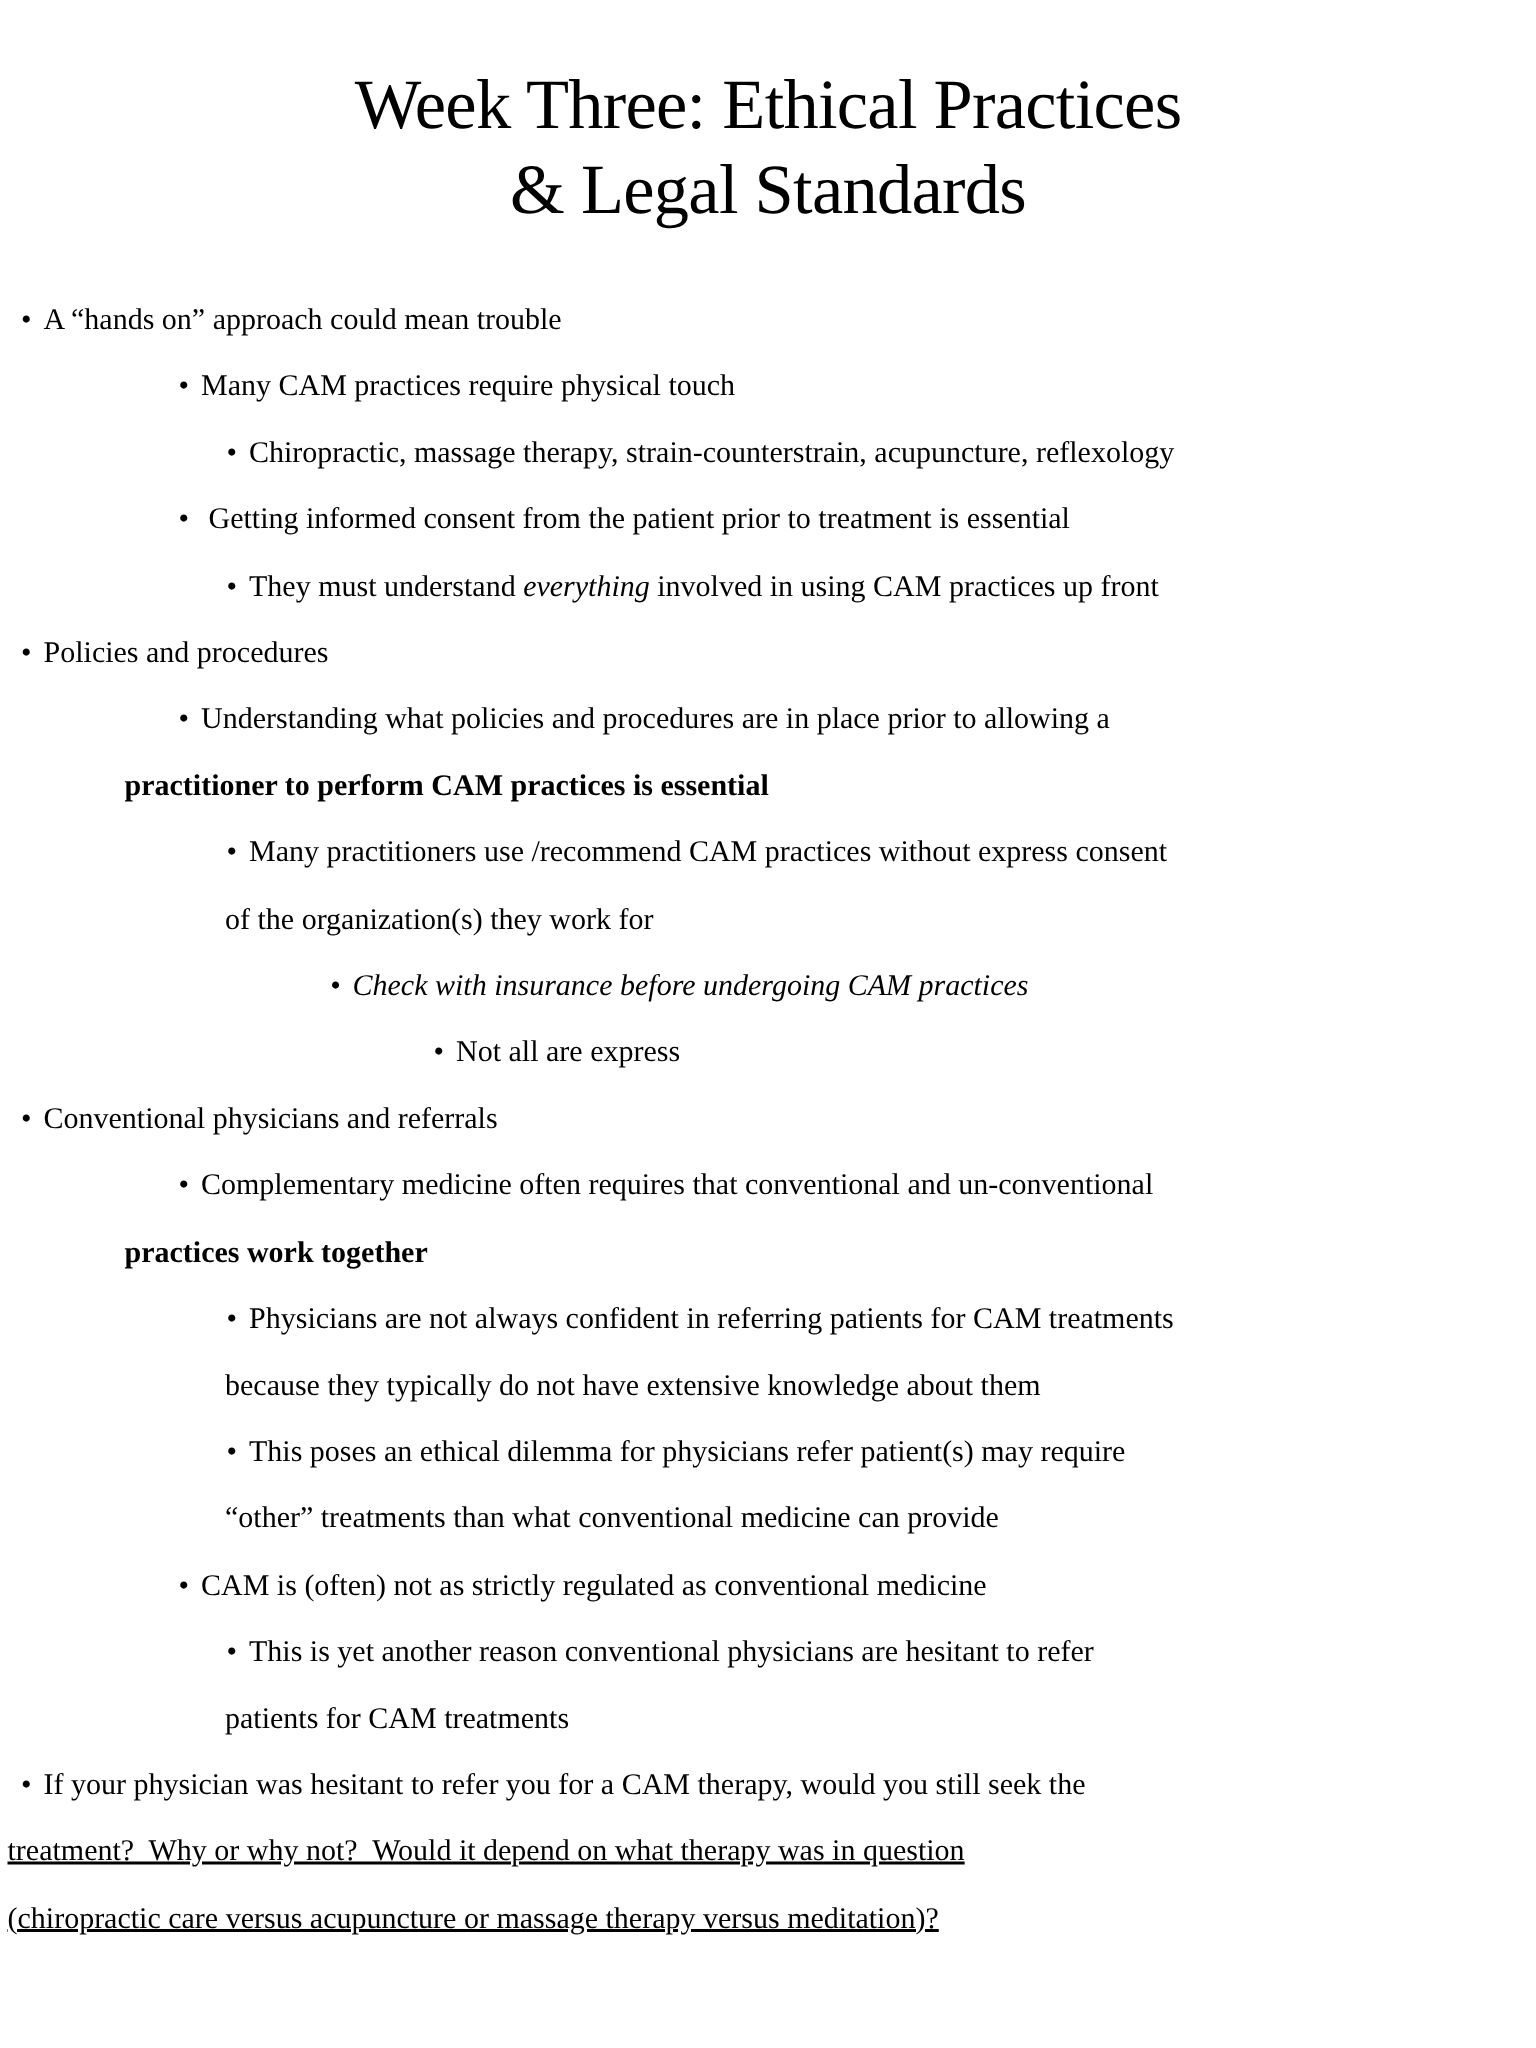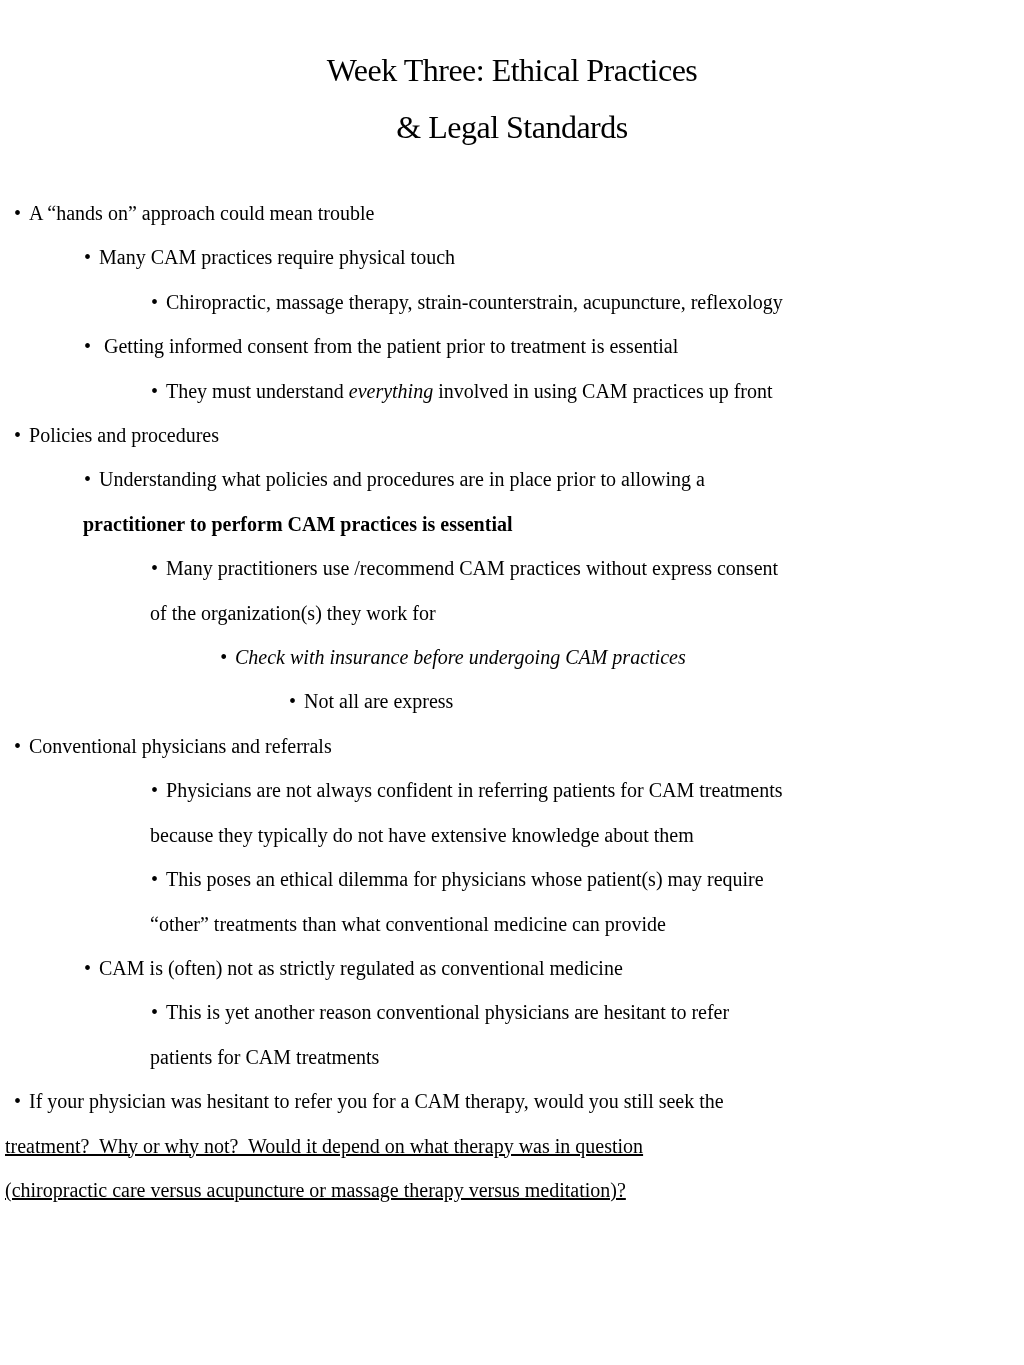--- a/index.html
+++ b/index.html
@@ -15,21 +15,21 @@
     overflow: hidden;
     color: #000000;
   }
   .slide-title {
     position: absolute;
     top: 42px;
     left: 0;
     width: 1024px;
     text-align: center;
     font-family: "Liberation Serif", serif;
-    font-size: 32px;
+    font-size: 47px;
     line-height: 57px;
     letter-spacing: -0.5px;
     color: #000000;
   }
   .title-line { display: block; white-space: nowrap; }
 
   .content {
     position: absolute;
     top: 191px;
     left: 0;
@@ -38,21 +38,21 @@
     font-size: 20px;
     line-height: 44.4px;
     color: #000000;
   }
   .item { margin: 0; }
   .line { display: block; white-space: nowrap; }
   .first::before { content: "\2022"; margin-right: 8px; }
 
   .l0 .first { padding-left: 14px; }
   .l0 .cont  { padding-left: 5px; text-decoration: underline; }
-  .l1 .first { padding-left: 84px; }
+  .l1 .first { padding-left: 119px; }
   .l1 .cont  { padding-left: 83px; font-weight: bold; }
   .l2 .first { padding-left: 151px; }
   .l2 .cont  { padding-left: 150px; }
   .l3 .first { padding-left: 220px; font-style: italic; }
   .l4 .first { padding-left: 289px; }
 
   em { font-style: italic; }
 </style>
 </head>
 <body>
@@ -105,28 +105,32 @@
     </div>
 
     <div class="item l4">
       <span class="line first">Not all are express</span>
     </div>
 
     <div class="item l0">
       <span class="line first">Conventional physicians and referrals</span>
     </div>
 
+    <div class="item l1">
+      <span class="line first">Complementary medicine often requires that conventional and un-conventional</span>
+      <span class="line cont">practices work together</span>
+    </div>
 
     <div class="item l2">
       <span class="line first">Physicians are not always confident in referring patients for CAM treatments</span>
       <span class="line cont">because they typically do not have extensive knowledge about them</span>
     </div>
 
     <div class="item l2">
-      <span class="line first">This poses an ethical dilemma for physicians whose patient(s) may require</span>
+      <span class="line first">This poses an ethical dilemma for physicians refer patient(s) may require</span>
       <span class="line cont">“other” treatments than what conventional medicine can provide</span>
     </div>
 
     <div class="item l1">
       <span class="line first">CAM is (often) not as strictly regulated as conventional medicine</span>
     </div>
 
     <div class="item l2">
       <span class="line first">This is yet another reason conventional physicians are hesitant to refer</span>
       <span class="line cont">patients for CAM treatments</span>

